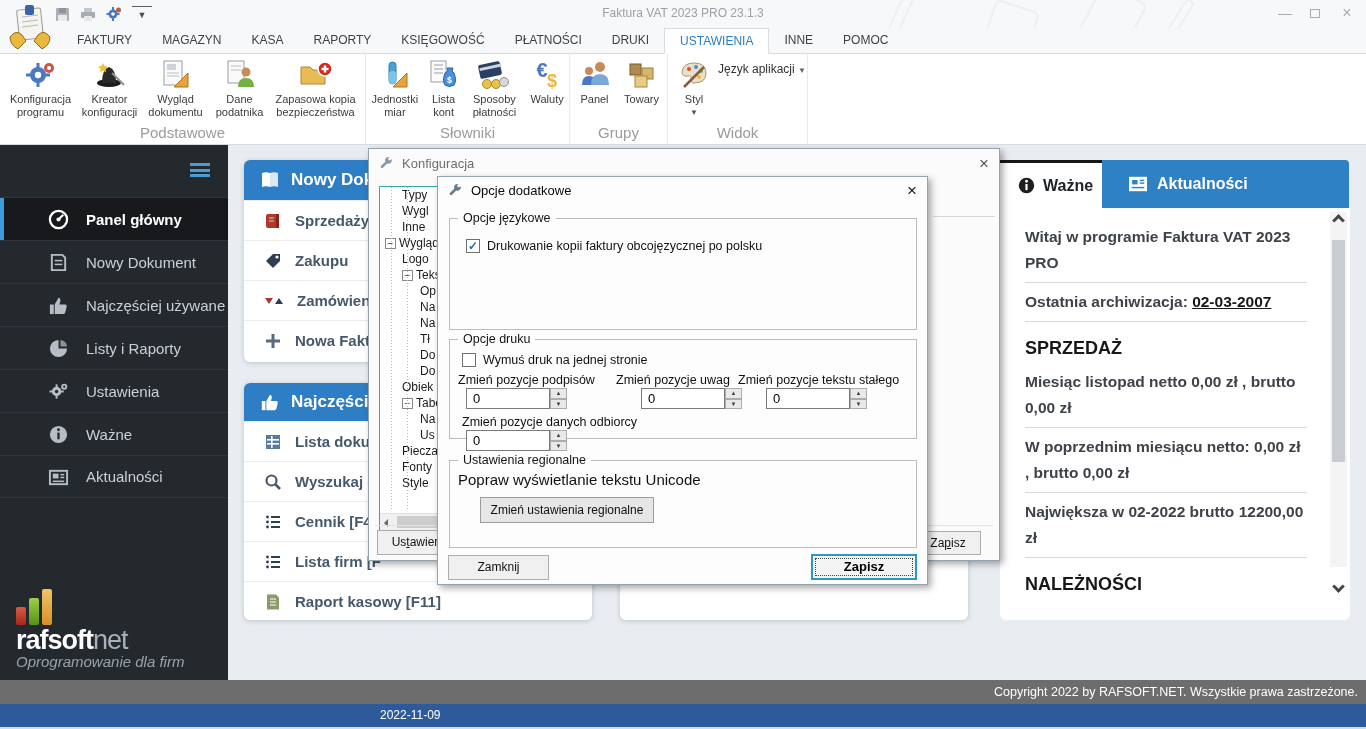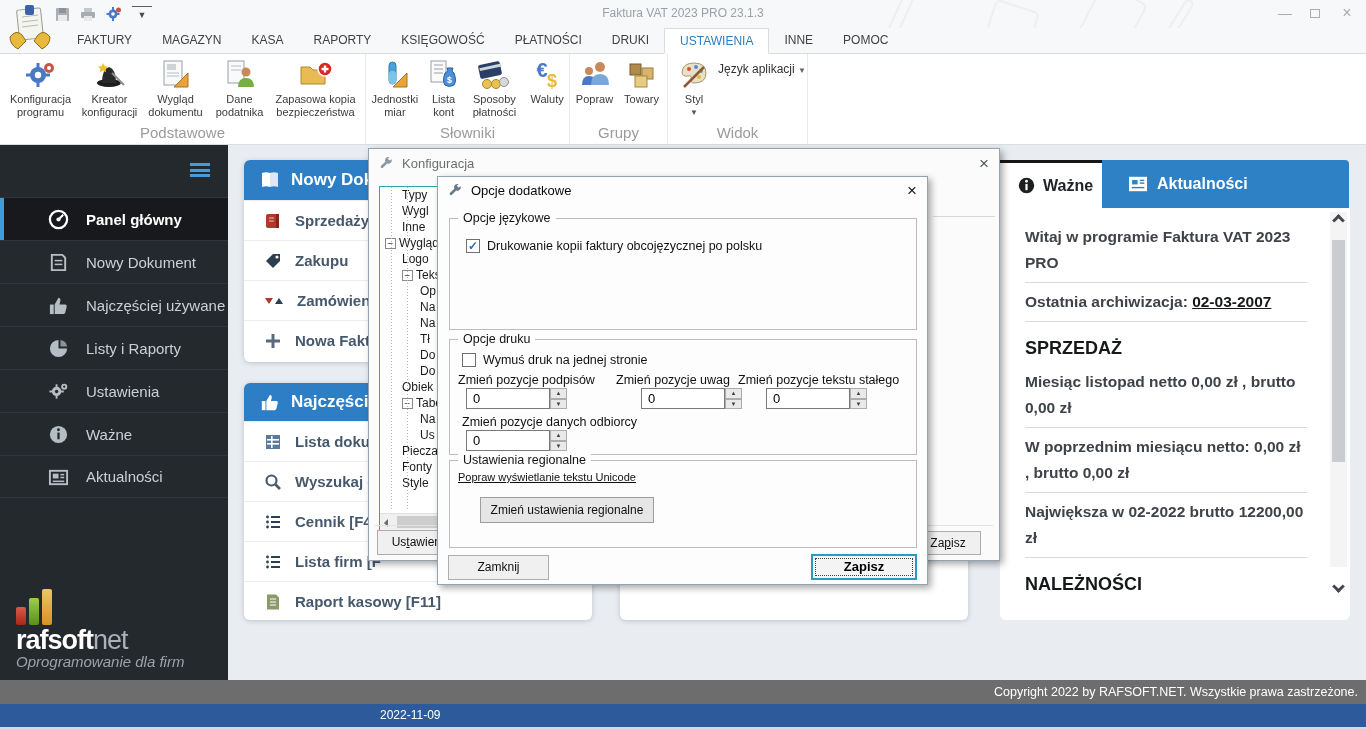--- a/index.html
+++ b/index.html
@@ -298,21 +298,21 @@
     <div class="rbtns">
       <div class="rbtn" style="width:46px;">
         <div class="ricon">
             <svg width="32" height="32" viewBox="0 0 32 32">
               <circle cx="10" cy="12" r="4" fill="#c98a5a"></circle>
               <path d="M3 26 Q3 17 10 17 Q17 17 17 26z" fill="#4a78c4"></path>
               <circle cx="21" cy="8" r="5" fill="#c98a5a"></circle>
               <path d="M12 26 Q12 15 21 15 Q30 15 30 26z" fill="#7aa8d8"></path>
             </svg>
           </div>
-        <div class="rlabel">Popraw</div>
+        <div class="rlabel">Panel</div>
       </div>
       <div class="rbtn" style="width:48px;">
         <div class="ricon">
             <svg width="32" height="32" viewBox="0 0 32 32">
               <rect x="4" y="5" width="11" height="11" fill="#b08a4c" stroke="#7a5a28"></rect>
               <rect x="16" y="9" width="11" height="11" fill="#d8b46c" stroke="#9a7a3c"></rect>
               <rect x="9" y="17" width="12" height="11" fill="#e8cc84" stroke="#a8863c"></rect>
             </svg>
           </div>
         <div class="rlabel">Towary</div>
@@ -642,21 +642,21 @@
   </div>
 
   <div class="grp" style="top:41px;height:112px;">
     <span class="grp-legend">Opcje językowe</span>
   </div>
   <div class="cbrow" style="left:28px;top:62px;">
     <span class="cbox checked"></span>
     <span>Drukowanie kopii faktury obcojęzycznej po polsku</span>
   </div>
 
-  <div class="grp" style="top:162px;height:116px;">
+  <div class="grp" style="top:162px;height:100px;">
     <span class="grp-legend">Opcje druku</span>
   </div>
   <div class="cbrow" style="left:24px;top:176px;">
     <span class="cbox"></span>
     <span>Wymuś druk na jednej stronie</span>
   </div>
   <div class="flabel" style="left:20px;top:196px;">Zmień pozycje podpisów</div>
   <div class="spin" style="left:28px;top:211px;">
     <input value="0" style="">
     <span class="arrows">
@@ -684,21 +684,21 @@
   <div class="spin" style="left:28px;top:253px;">
     <input value="0" style="">
     <span class="arrows">
         <span class="ar">▲</span>
         <span class="ar">▼</span>
       </span>
   </div>
 
   <div class="grp" style="top:283px;height:88px;">
     <span class="grp-legend">Ustawienia regionalne</span>
-    <div class="flabel" style="left:8px;top:10px;font-size:11px;text-decoration:underline;">Popraw wyświetlanie tekstu Unicode</div>
+    <div class="flabel" style="left:8px;top:10px;font-size:15px;">Popraw wyświetlanie tekstu Unicode</div>
     <div class="wbtn btn-reg">Zmień ustawienia regionalne</div>
   </div>
 
   <div class="wbtn btn-close">Zamknij</div>
   <div class="btn-save">Zapisz</div>
 </div>
 
 <div class="graybar"><span>Copyright 2022 by RAFSOFT.NET. Wszystkie prawa zastrzeżone.</span></div>
 <div class="bluebar"><span>2022-11-09</span></div>
 <div class="bstrip"></div>

